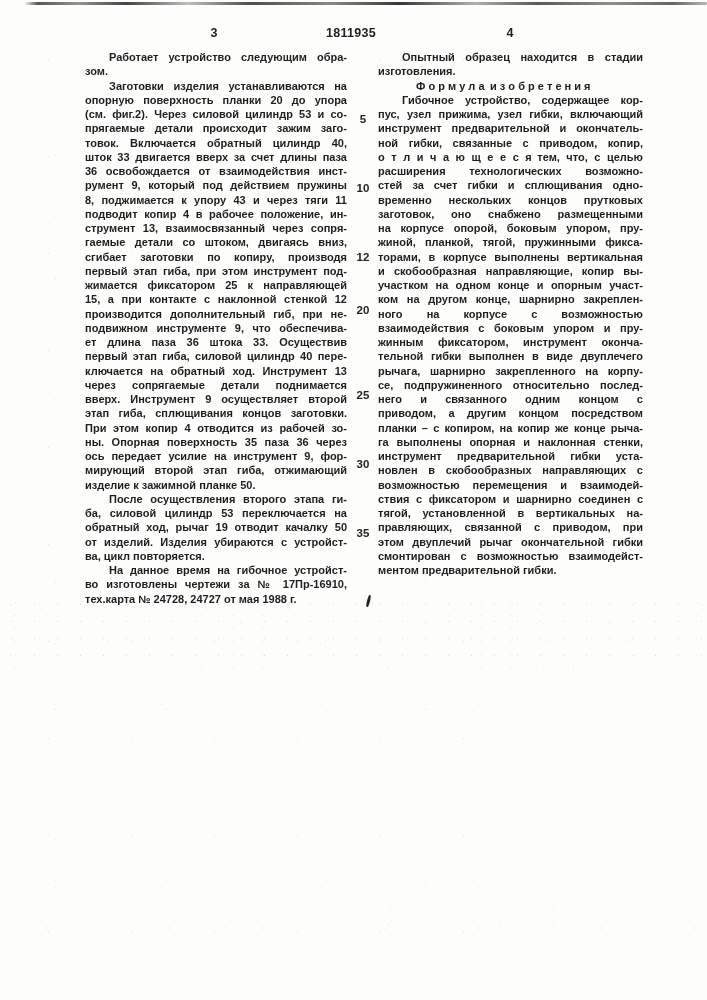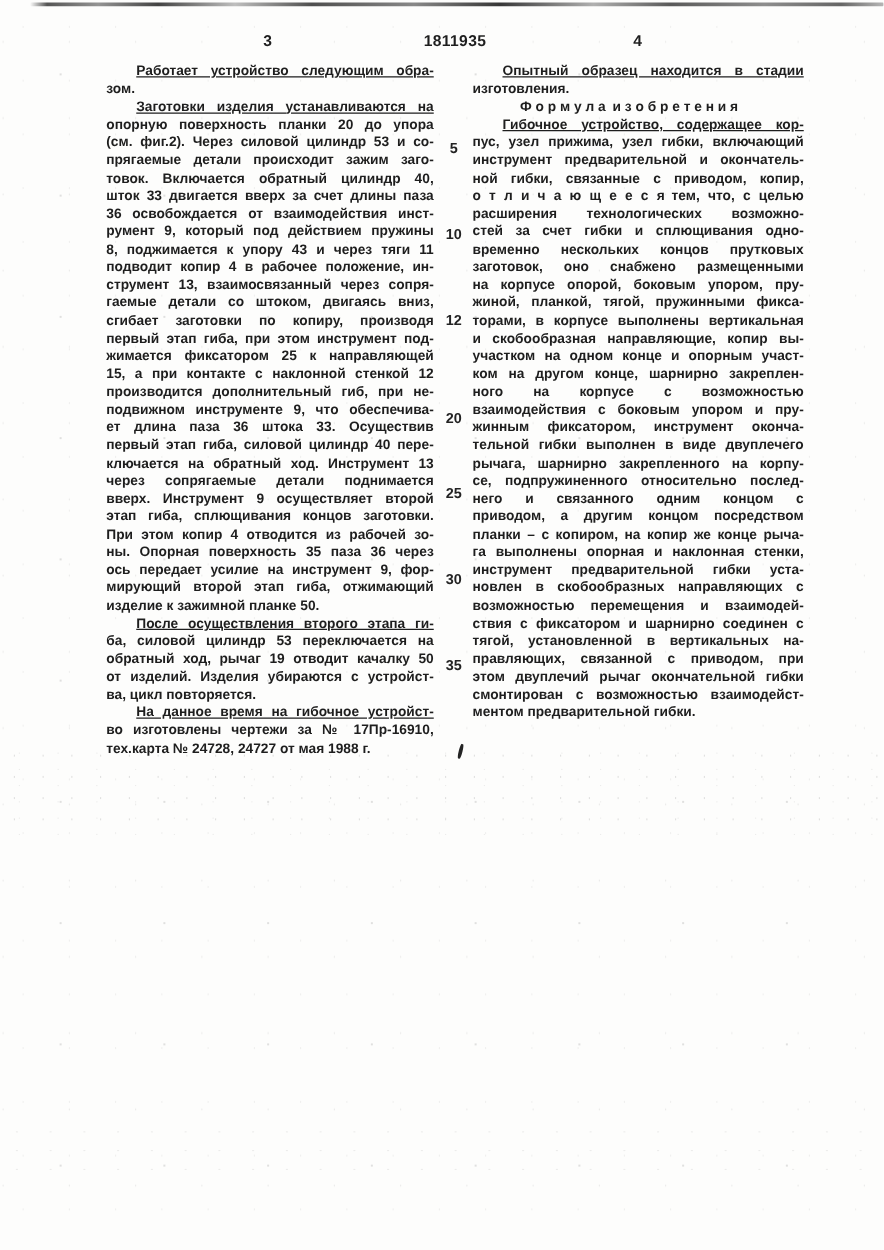--- a/index.html
+++ b/index.html
@@ -45,32 +45,32 @@
     background:linear-gradient(90deg,
       rgba(20,20,20,0) 0%, rgba(20,20,20,.72) 2%, rgba(20,20,20,.45) 8%,
       rgba(20,20,20,.80) 15%, rgba(30,30,30,.28) 24%, rgba(20,20,20,.75) 33%,
       rgba(20,20,20,.50) 45%, rgba(20,20,20,.85) 55%, rgba(20,20,20,.33) 66%,
       rgba(20,20,20,.70) 75%, rgba(20,20,20,.48) 86%, rgba(20,20,20,.65) 95%,
       rgba(20,20,20,.30) 100%);
   }
   .header { position:absolute; top:26px; left:0; width:707px; height:15px;
             font-weight:700; font-size:12.5px; }
   .pgL  { position:absolute; left:190px; width:48px; text-align:center; }
-  .patno{ position:absolute; left:326px; width:76px; text-align:center; letter-spacing:.3px; }
+  .patno{ position:absolute; left:326px; width:76px; text-align:left; letter-spacing:.3px; }
   .pgR  { position:absolute; left:486px; width:48px; text-align:center; }
 
   .col { position:absolute; top:50px; font-weight:700; font-size:11px; }
   .colL { left:85px;  width:262px; }
   .colR { left:378px; width:265px; }
   .ln {
     white-space:nowrap;
     height:14.25px; line-height:14.25px;
     text-align:justify; text-align-last:justify;
   }
-  .ln.p { text-indent:24px;text-decoration:underline; }            
+  .ln.p { text-indent:24px; }            
   .ln.e { text-align-last:left; }        
   .ln.c { text-align-last:left; text-indent:38px; } 
 
   .mnum {
     position:absolute; left:348px; width:30px; text-align:center;
     font-weight:700; font-size:11.5px; line-height:14px; color:#232323;
   }
   .ink {
     position:absolute; top:595px; left:367px; width:2.5px; height:12px;
     background:#242424; border-radius:45%/60%; transform:rotate(14deg);
@@ -168,19 +168,19 @@
       <div class="ln">тягой, установленной в вертикальных на-</div>
       <div class="ln">правляющих, связанной с приводом, при</div>
       <div class="ln">этом двуплечий рычаг окончательной гибки</div>
       <div class="ln">смонтирован с возможностью взаимодейст-</div>
       <div class="ln e">ментом предварительной гибки.</div>
     </div>
 
   <div class="mnum" style="top:112px">5</div>
   <div class="mnum" style="top:181px">10</div>
   <div class="mnum" style="top:250px">12</div>
-  <div class="mnum" style="top:328px">20</div>
+  <div class="mnum" style="top:303px">20</div>
   <div class="mnum" style="top:388px">25</div>
   <div class="mnum" style="top:457px">30</div>
   <div class="mnum" style="top:526px">35</div>
 
   <div class="ink"></div>
 </div>
 
 </body></html>

